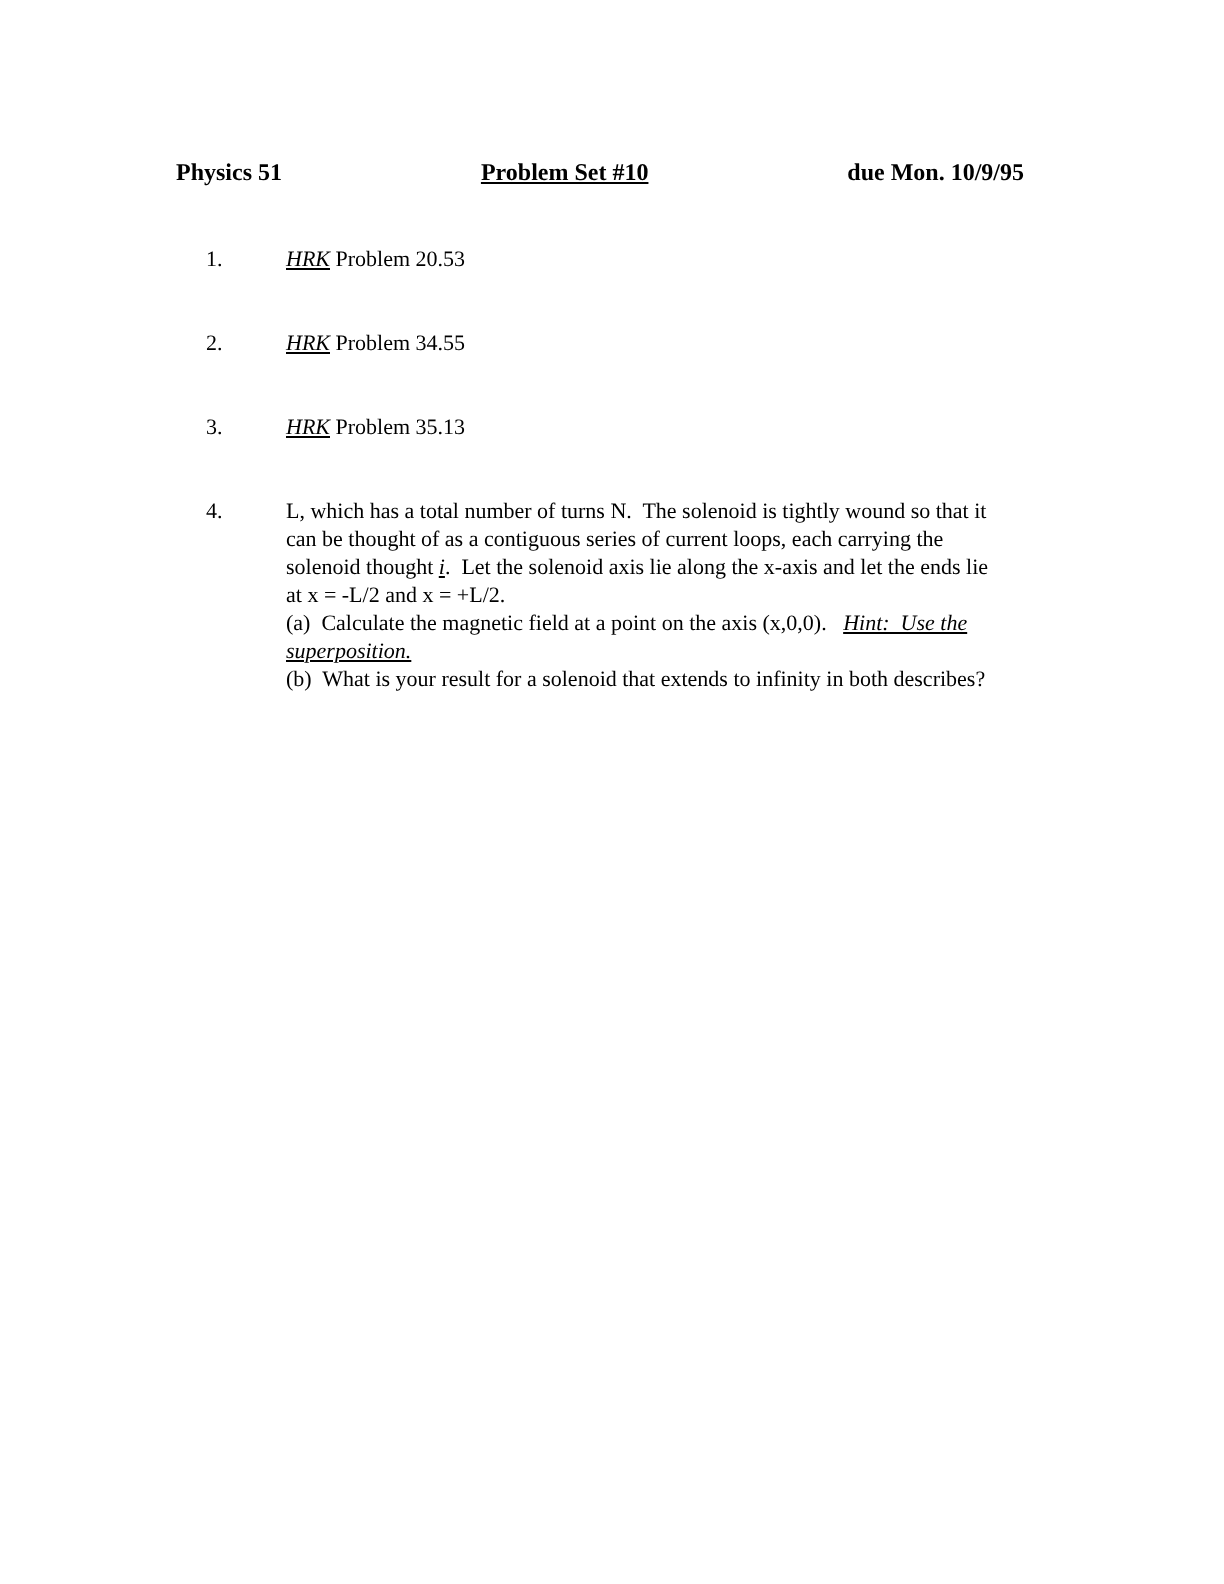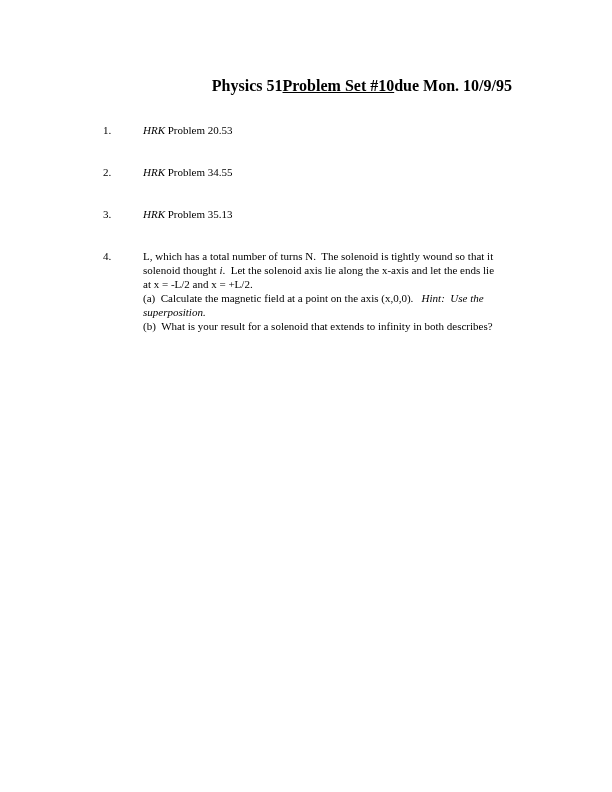--- a/index.html
+++ b/index.html
@@ -17,23 +17,23 @@
     font-size: 11px;
     line-height: 14px;
     overflow: hidden;
   }
   .header {
     position: absolute;
     left: 88px;
     top: 79px;
     width: 424px;
     display: flex;
-    justify-content: flex-end;
+    justify-content: space-between;
     align-items: baseline;
-    font-size: 16px;
+    font-size: 12px;
     font-weight: bold;
     white-space: pre;
   }
   .header .title {
     text-decoration: underline;
   }
   .problem-list {
     position: absolute;
     left: 103px;
     top: 123px;
@@ -48,20 +48,21 @@
     flex-shrink: 0;
   }
   .item .body {
     flex: 1;
   }
   .line {
     white-space: pre;
   }
   .it {
     font-style: italic;
+    text-decoration: underline;
   }
 </style>
 </head>
 <body>
 
 <div class="page">
 
   <div class="header">
     <span class="course">Physics 51</span>
     <span class="title">Problem Set #10</span>
@@ -88,20 +89,21 @@
       <span class="num">3.</span>
       <div class="body">
         <div class="line"><span class="it">HRK</span><span> Problem 35.13</span></div>
       </div>
     </div>
 
     <div class="item">
       <span class="num">4.</span>
       <div class="body">
         <div class="line"><span>L, which has a total number of turns N.  The solenoid is tightly wound so that it</span></div>
+        <div class="line"><span>can be thought of as a contiguous series of current loops, each carrying the</span></div>
         <div class="line"><span>solenoid thought </span><span class="it">i</span><span>.  Let the solenoid axis lie along the x-axis and let the ends lie</span></div>
         <div class="line"><span>at x = -L/2 and x = +L/2.</span></div>
         <div class="line"><span>(a)  Calculate the magnetic field at a point on the axis (x,0,0).   </span><span class="it">Hint:  Use the</span></div>
         <div class="line"><span class="it">superposition.</span></div>
         <div class="line"><span>(b)  What is your result for a solenoid that extends to infinity in both describes?</span></div>
       </div>
     </div>
 
   </div>
 </div>

